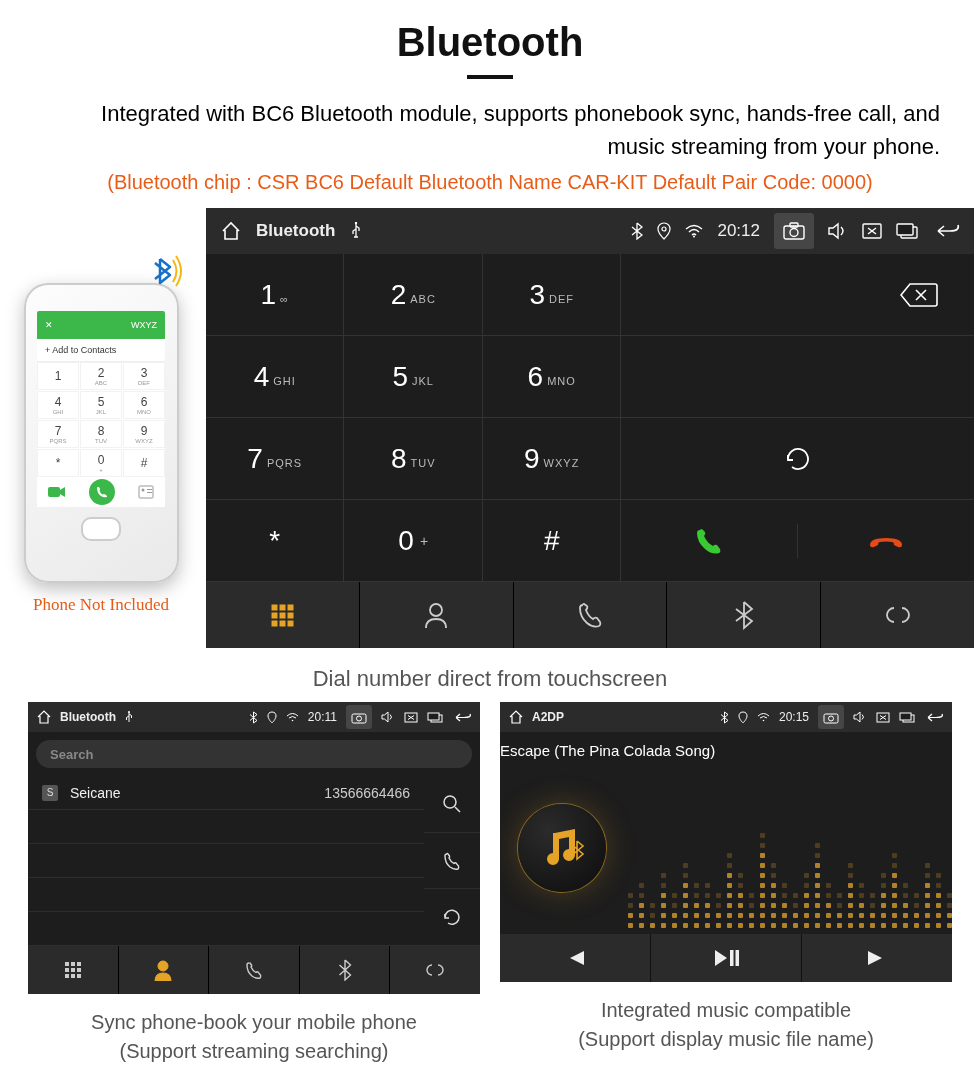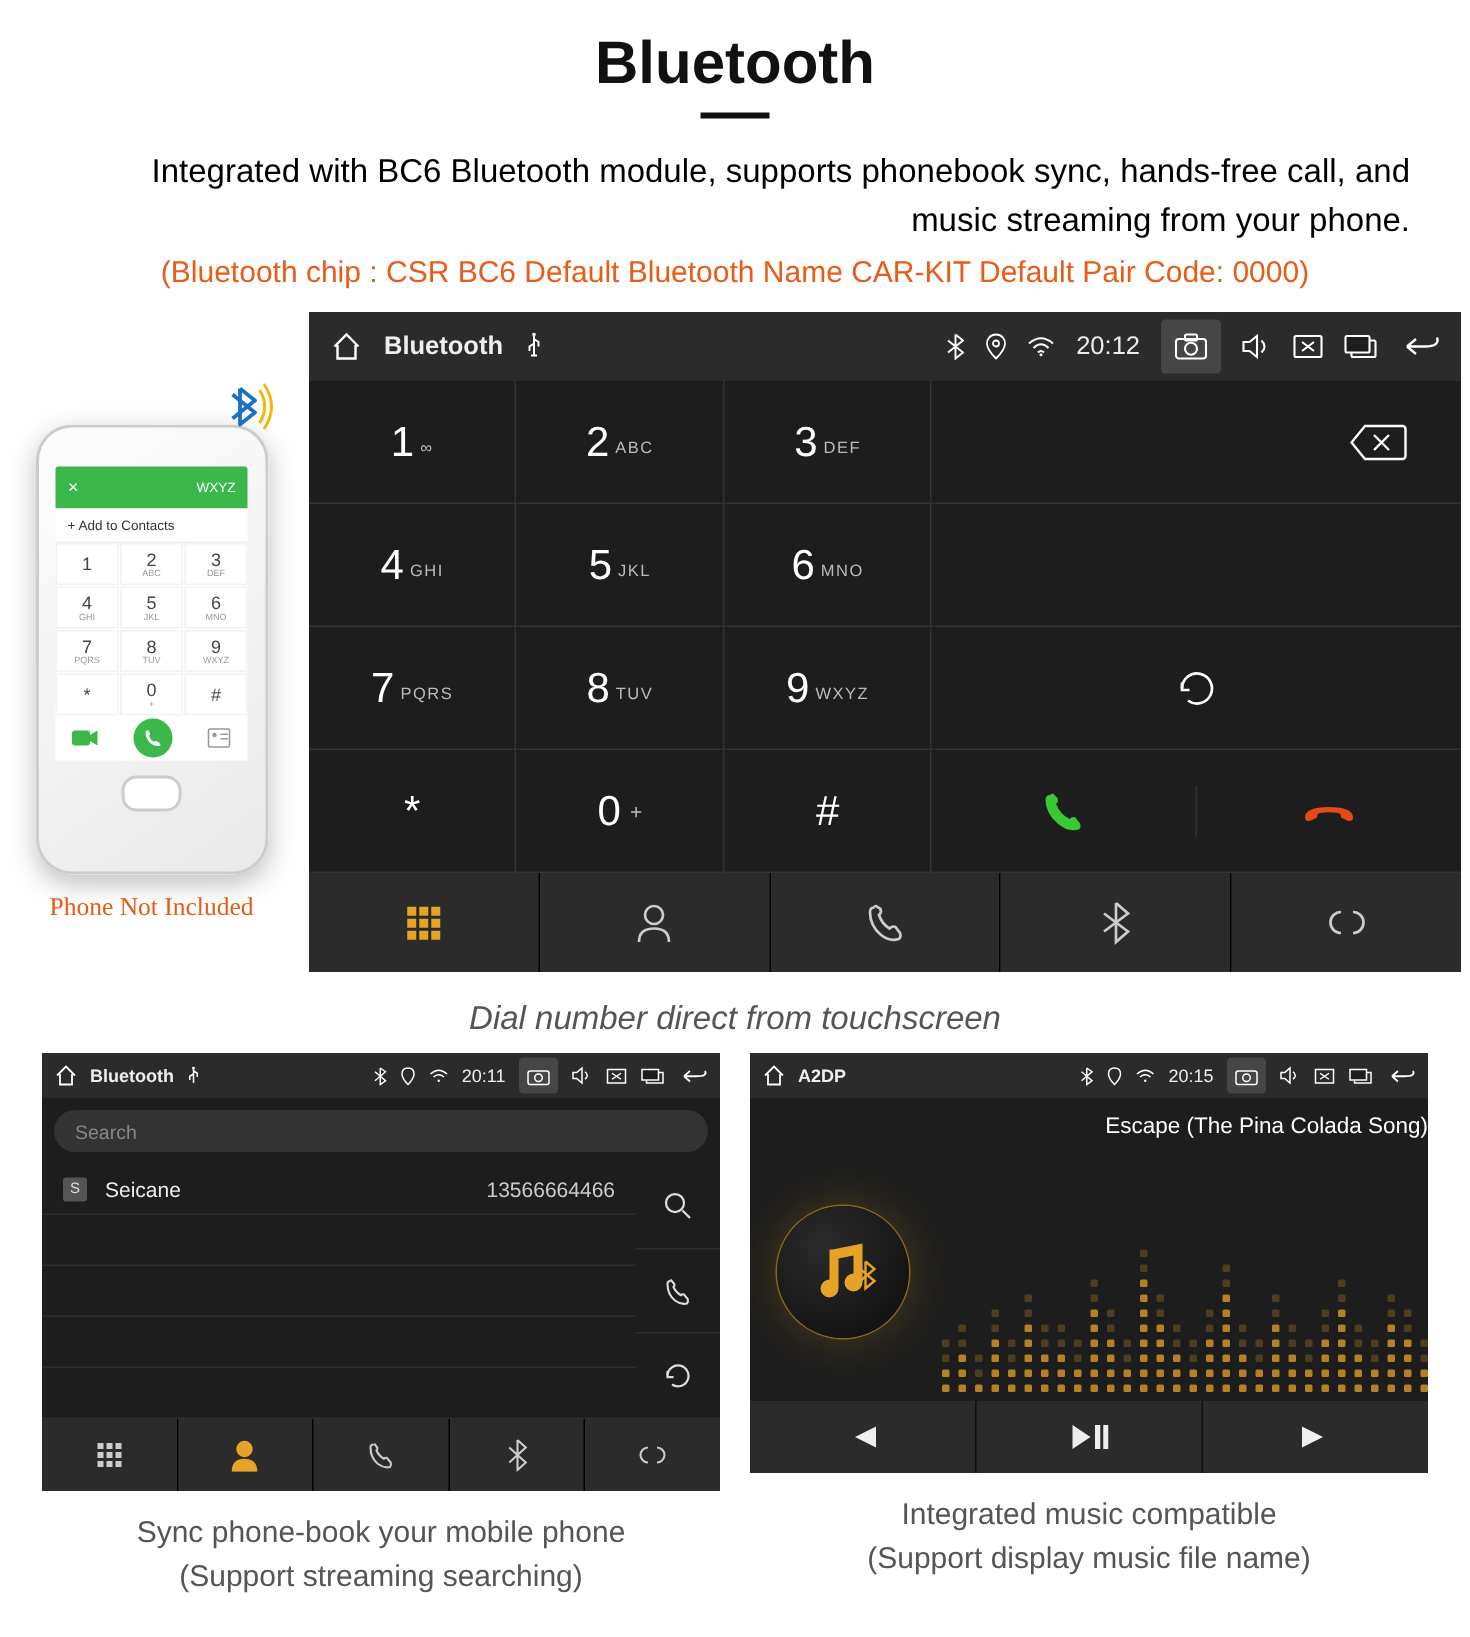--- a/index.html
+++ b/index.html
@@ -163,59 +163,59 @@
 .call-half{flex:1;display:flex;align-items:center;justify-content:center;border-right:1px solid #333;}
 .call-half:last-child{border-right:none;}
 .bottom-bar{
   height:66px;
   display:flex;
 }
 .bb-item{flex:1;display:flex;align-items:center;justify-content:center;border-right:1px solid #000;background:#2b2b2b;}
 .bb-item:last-child{border-right:none;}
 .bb-item.active svg *{stroke:#e5a427;fill:#e5a427;}
 .caption{
-  text-align:center;font-size:22px;color:#555;margin:18px 0 10px 0;font-style:italic;
+  text-align:center;font-size:22px;color:#555;margin:18px 0 10px 0;
 }
 
 
 .bottom-row{
   display:flex;gap:20px;padding:0 28px;margin-top:8px;
 }
 .panel{
   flex:1;background:#1d1d1d;color:#eee;display:flex;flex-direction:column;min-height:280px;
 }
 .panel-caption{
   text-align:center;font-size:20px;color:#555;line-height:1.45;margin-top:14px;
 }
 
 
 .search-row{
   display:flex;align-items:center;margin:8px;gap:8px;
 }
 .search-box{
   flex:1;height:28px;border-radius:14px;background:#333;color:#888;
-  padding:0 14px;display:flex;align-items:center;font-size:13px;
+  padding:0 14px;display:flex;align-items:center;font-size:13px;font-weight:bold;
 }
 .contacts{
   flex:1;display:flex;
 }
 .contacts-list{flex:1;}
 .contact-row{
   display:flex;align-items:center;height:34px;padding:0 14px;font-size:14px;color:#eee;
   border-bottom:1px solid #2e2e2e;
 }
 .contact-row .badge{width:16px;height:16px;background:#555;font-size:10px;color:#ddd;display:flex;align-items:center;justify-content:center;margin-right:12px;border-radius:2px;}
 .contact-row .cphone{margin-left:auto;color:#ccc;}
 .contacts-side{width:56px;display:flex;flex-direction:column;}
 .cside-item{flex:1;display:flex;align-items:center;justify-content:center;border-bottom:1px solid #2e2e2e;}
 .empty-row{height:34px;border-bottom:1px solid #2e2e2e;}
 .panel .bottom-bar{height:48px;}
 
 
-.music-body{flex:1;display:flex;flex-direction:column;align-items:flex-end;position:relative;overflow:hidden;}
+.music-body{flex:1;display:flex;flex-direction:column;align-items:flex-start;position:relative;overflow:hidden;}
 .song-title{margin-top:10px;font-size:15px;color:#fff;}
 .music-icon-wrap{
   position:absolute;left:18px;top:72px;
   width:88px;height:88px;border-radius:50%;
   background:radial-gradient(circle at 35% 30%,#2b2b2b,#0c0c0c);
   box-shadow:0 0 0 1px rgba(228,164,39,.5),0 0 30px rgba(228,164,39,.25);
   display:flex;align-items:center;justify-content:center;
 }
 .music-controls{
   height:48px;display:flex;background:#2b2b2b;

